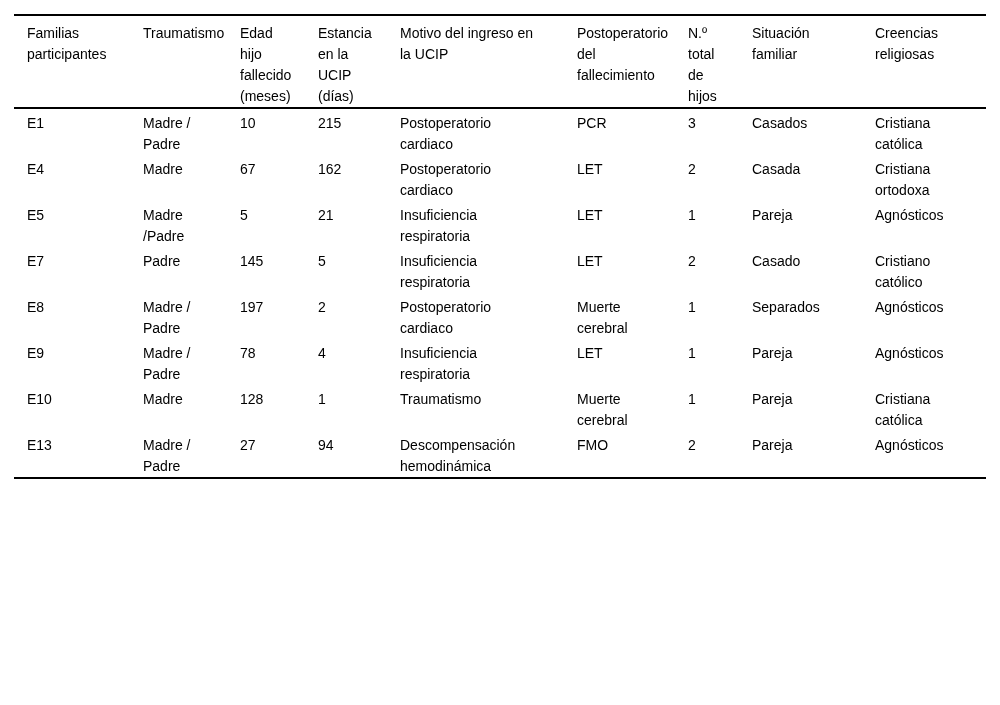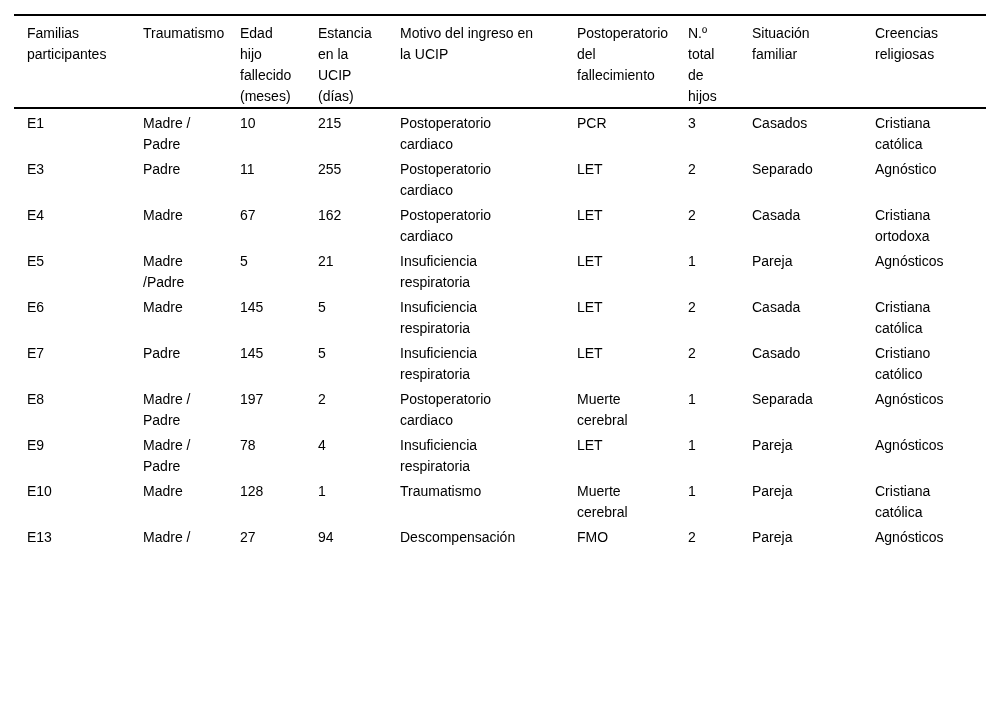--- a/index.html
+++ b/index.html
@@ -103,32 +103,20 @@
         <td>215</td>
         <td>Postoperatorio
 cardiaco</td>
         <td>PCR</td>
         <td>3</td>
         <td>Casados</td>
         <td>Cristiana
 católica</td>
       </tr>
       <tr>
-        <td>E3</td>
-        <td>Padre</td>
-        <td>11</td>
-        <td>255</td>
-        <td>Postoperatorio
-cardiaco</td>
-        <td>LET</td>
-        <td>2</td>
-        <td>Separado</td>
-        <td>Agnóstico</td>
-      </tr>
-      <tr>
         <td>E4</td>
         <td>Madre</td>
         <td>67</td>
         <td>162</td>
         <td>Postoperatorio
 cardiaco</td>
         <td>LET</td>
         <td>2</td>
         <td>Casada</td>
         <td>Cristiana
@@ -141,33 +129,20 @@
         <td>5</td>
         <td>21</td>
         <td>Insuficiencia
 respiratoria</td>
         <td>LET</td>
         <td>1</td>
         <td>Pareja</td>
         <td>Agnósticos</td>
       </tr>
       <tr>
-        <td>E6</td>
-        <td>Madre</td>
-        <td>145</td>
-        <td>5</td>
-        <td>Insuficiencia
-respiratoria</td>
-        <td>LET</td>
-        <td>2</td>
-        <td>Casada</td>
-        <td>Cristiana
-católica</td>
-      </tr>
-      <tr>
         <td>E7</td>
         <td>Padre</td>
         <td>145</td>
         <td>5</td>
         <td>Insuficiencia
 respiratoria</td>
         <td>LET</td>
         <td>2</td>
         <td>Casado</td>
         <td>Cristiano
@@ -177,21 +152,21 @@
         <td>E8</td>
         <td>Madre /
 Padre</td>
         <td>197</td>
         <td>2</td>
         <td>Postoperatorio
 cardiaco</td>
         <td>Muerte
 cerebral</td>
         <td>1</td>
-        <td>Separada</td>
+        <td>Separados</td>
         <td>Agnósticos</td>
       </tr>
       <tr>
         <td>E9</td>
         <td>Madre /
 Padre</td>
         <td>78</td>
         <td>4</td>
         <td>Insuficiencia
 respiratoria</td>

